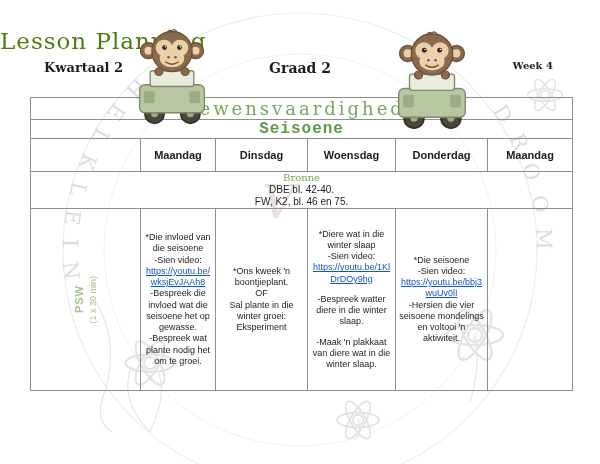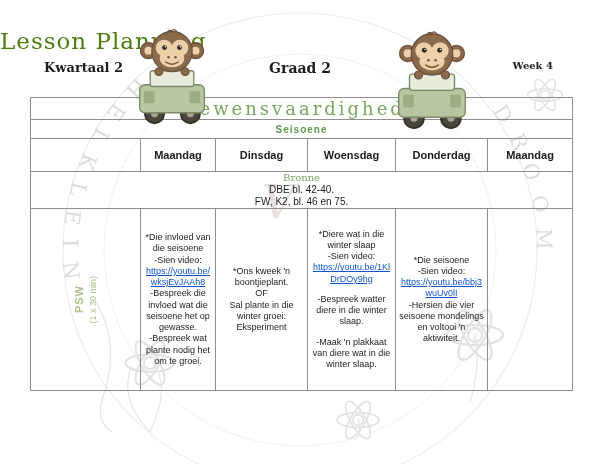--- a/index.html
+++ b/index.html
@@ -54,21 +54,21 @@
   table.plan td {
     border:1px solid #8f8f8f; padding:0 2px; text-align:center;
     font-family:"Liberation Sans", sans-serif; color:#1c1c1c;
     overflow:hidden;
   }
   tr.r-subject td {
     height:22px; font-family:"DejaVu Serif", serif; font-size:18px;
     letter-spacing:3px; color:#76a85e;
   }
   tr.r-theme td {
-    height:19px; font-family:Liberation Sans, sans-serif; font-size:10px;
+    height:19px; font-family:Liberation Mono, monospace; font-size:16px;
     font-weight:700; letter-spacing:1px; color:#5f9a48;margin-top:48px;
   }
   tr.r-days td { height:33px; font-size:11px; font-weight:700; }
   tr.r-bronne td { height:37px; font-size:10px; line-height:1.2; }
   .bronne-label { font-family:"DejaVu Serif", serif; font-size:10px; color:#76a85e; }
   tr.r-content td { height:182px; vertical-align:middle; }
 
   td.lesson { font-size:9px; line-height:1.25; padding:2px 3px; }
   td.lesson a { color:#1155cc; text-decoration:underline; word-break:break-all; cursor:pointer; }
   td.lesson .spacer { height:9px; }

